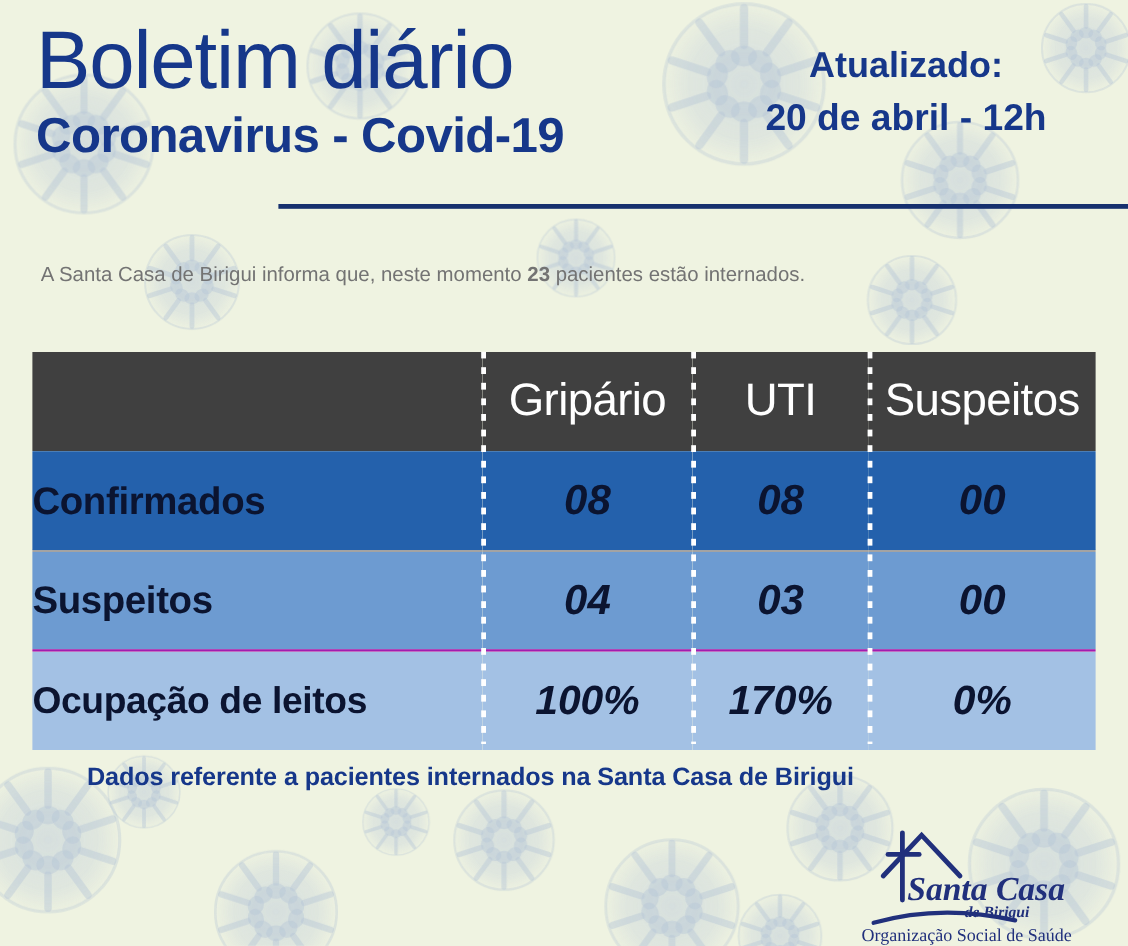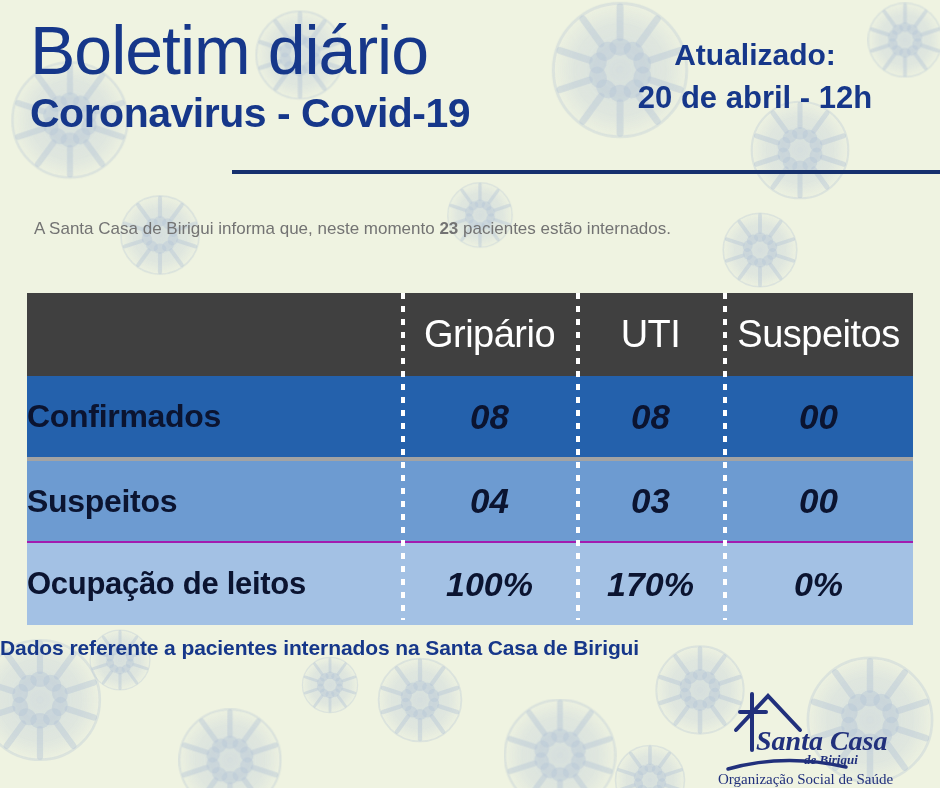--- a/index.html
+++ b/index.html
@@ -143,21 +143,21 @@
   }
   tr.row-3 td.c-label { font-size: 31px; padding-left: 14px; margin-top: 28px; }
   td.val {
     font-size: 35px;
     font-weight: 700;
     font-style: italic;
   }
   tr.row-3 td.val { font-size: 34px; }
 
   
-  tr.row-1 td { border-bottom: 4px solid #a3a3a3; }
+  tr.row-1 td { border-bottom: 2px solid #a3a3a3; }
   tr.row-2 td { border-bottom: 2px solid #a21caf; }
 
   
   .divider {
     position: absolute;
     top: 293px;
     width: 4px;
     height: 327px;
     background-image: linear-gradient(
       to bottom,
@@ -169,21 +169,21 @@
   }
   #divider-1 { left: 401px; }
   #divider-2 { left: 576px; }
   #divider-3 { left: 723px; }
 
   
   #footer-note {
     position: absolute;
     left: 0; top: 636px;
     width: 784px;
-    text-align: left;
+    text-align: center;
     font-size: 21px;
     font-weight: 700;
     color: #16378a;
     letter-spacing: -0.1px;
   }
 
   
   #logo {
     position: absolute;
     left: 700px; top: 684px;

